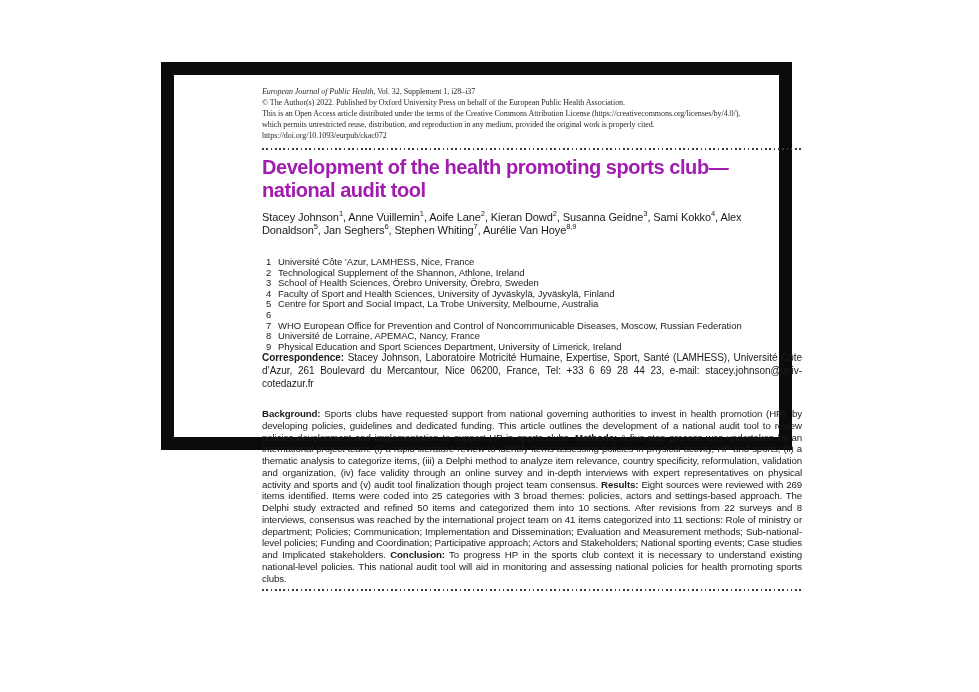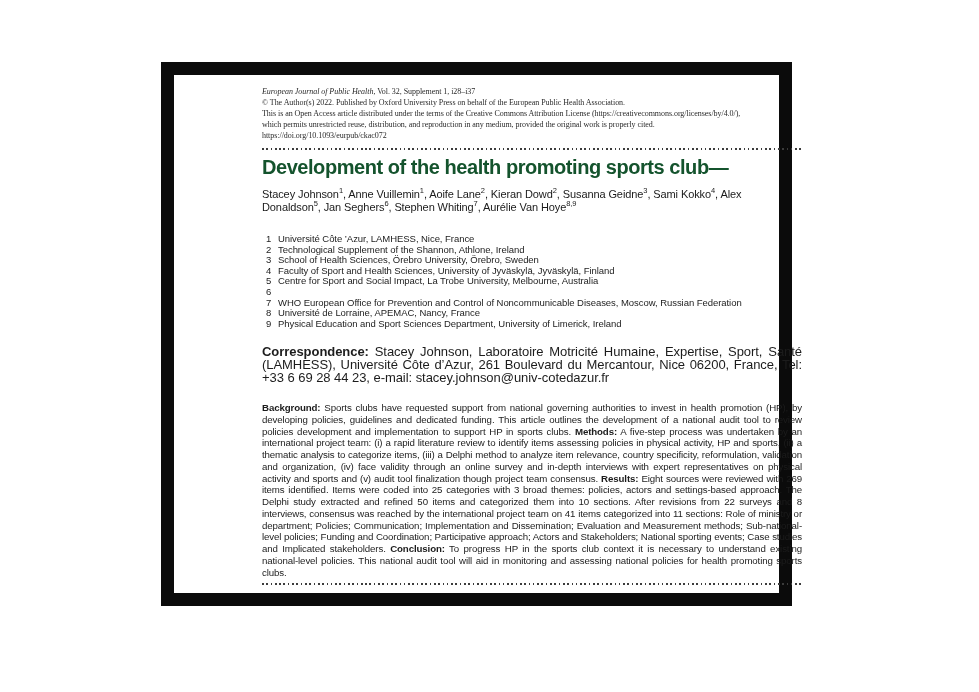--- a/index.html
+++ b/index.html
@@ -1,21 +1,21 @@
 <!DOCTYPE html>
 <html><head>
 <meta charset="utf-8">
 <style>
   * { margin:0; padding:0; box-sizing:border-box; }
   html,body { width:979px; height:692px; background:#ffffff; overflow:hidden; }
   .canvas { position:relative; width:979px; height:692px; background:#ffffff; }
 
   .page-frame {
     position:absolute; left:161px; top:62px;
-    width:631px; height:544px;
+    width:631px; height:388px;
     border:13px solid #0b0b0b;
     background:#ffffff;
   }
 
   .content {
     position:absolute; left:88px; top:11px; width:540px;
     color:#1c1c1c;
   }
 
   
@@ -33,21 +33,21 @@
     background:repeating-linear-gradient(to right, #3c3c3c 0 1.6px, transparent 1.6px 4.3px);
   }
   .dotted-top { margin-top:7px; }
   .dotted-bottom { margin-top:5px; }
 
   
   .title {
     margin-top:6px;
     font-family:"Liberation Sans", sans-serif;
     font-weight:bold; font-size:20px; line-height:23px;
-    letter-spacing:-0.45px; color:#14532d;
+    letter-spacing:-0.45px; color:#a21caf;
   }
   .title-line { white-space:nowrap; }
 
   
   .authors {
     margin-top:9px;
     font-family:"Liberation Sans", sans-serif;
     font-size:11px; line-height:13px; letter-spacing:-0.1px;
     color:#1a1a1a;
   }
@@ -58,23 +58,23 @@
     margin-top:20px;
     font-family:"Liberation Sans", sans-serif;
     font-size:9.5px; line-height:10.6px; letter-spacing:-0.05px;
     padding-left:4px;
   }
   .affiliation-item { white-space:nowrap; display:flex; }
   .affil-num { flex:0 0 12px; }
 
   
   .correspondence {
-    margin-top:17px;
+    margin-top:0;
     font-family:"Liberation Sans", sans-serif;
-    font-size:13px; line-height:12.6px; letter-spacing:-0.05px;
+    font-size:10px; line-height:12.6px; letter-spacing:-0.05px;
     text-align:justify;
   }
   .correspondence b { font-weight:bold; }
 
   
   .abstract {
     margin-top:18px;
     font-family:"Liberation Sans", sans-serif;
     font-size:9.7px; line-height:11.75px; letter-spacing:-0.12px;
     text-align:justify;
@@ -95,20 +95,21 @@
         <div class="header-line">© The Author(s) 2022. Published by Oxford University Press on behalf of the European Public Health Association.</div>
         <div class="header-line">This is an Open Access article distributed under the terms of the Creative Commons Attribution License (https://creativecommons.org/licenses/by/4.0/),</div>
         <div class="header-line">which permits unrestricted reuse, distribution, and reproduction in any medium, provided the original work is properly cited.</div>
         <div class="header-line">https://doi.org/10.1093/eurpub/ckac072</div>
       </div>
 
       <div class="dotted dotted-top"></div>
 
       <h1 class="title">
         <div class="title-line">Development of the health promoting sports club—</div>
+        <div class="title-line">national audit tool</div>
       </h1>
 
       <div class="authors" id="authors-line"><span>Stacey Johnson<sup>1</sup></span>, <span>Anne Vuillemin<sup>1</sup></span>, <span>Aoife Lane<sup>2</sup></span>, <span>Kieran Dowd<sup>2</sup></span>, <span>Susanna Geidne<sup>3</sup></span>, <span>Sami Kokko<sup>4</sup></span>, <span>Alex Donaldson<sup>5</sup></span>, <span>Jan Seghers<sup>6</sup></span>, <span>Stephen Whiting<sup>7</sup></span>, <span>Aurélie Van Hoye<sup>8,9</sup></span></div>
 
       <div class="affiliations" id="affiliation-list">
           <div class="affiliation-item">
             <span class="affil-num">1</span>
             <span>Université Côte ’Azur, LAMHESS, Nice, France</span>
           </div>
           <div class="affiliation-item">

